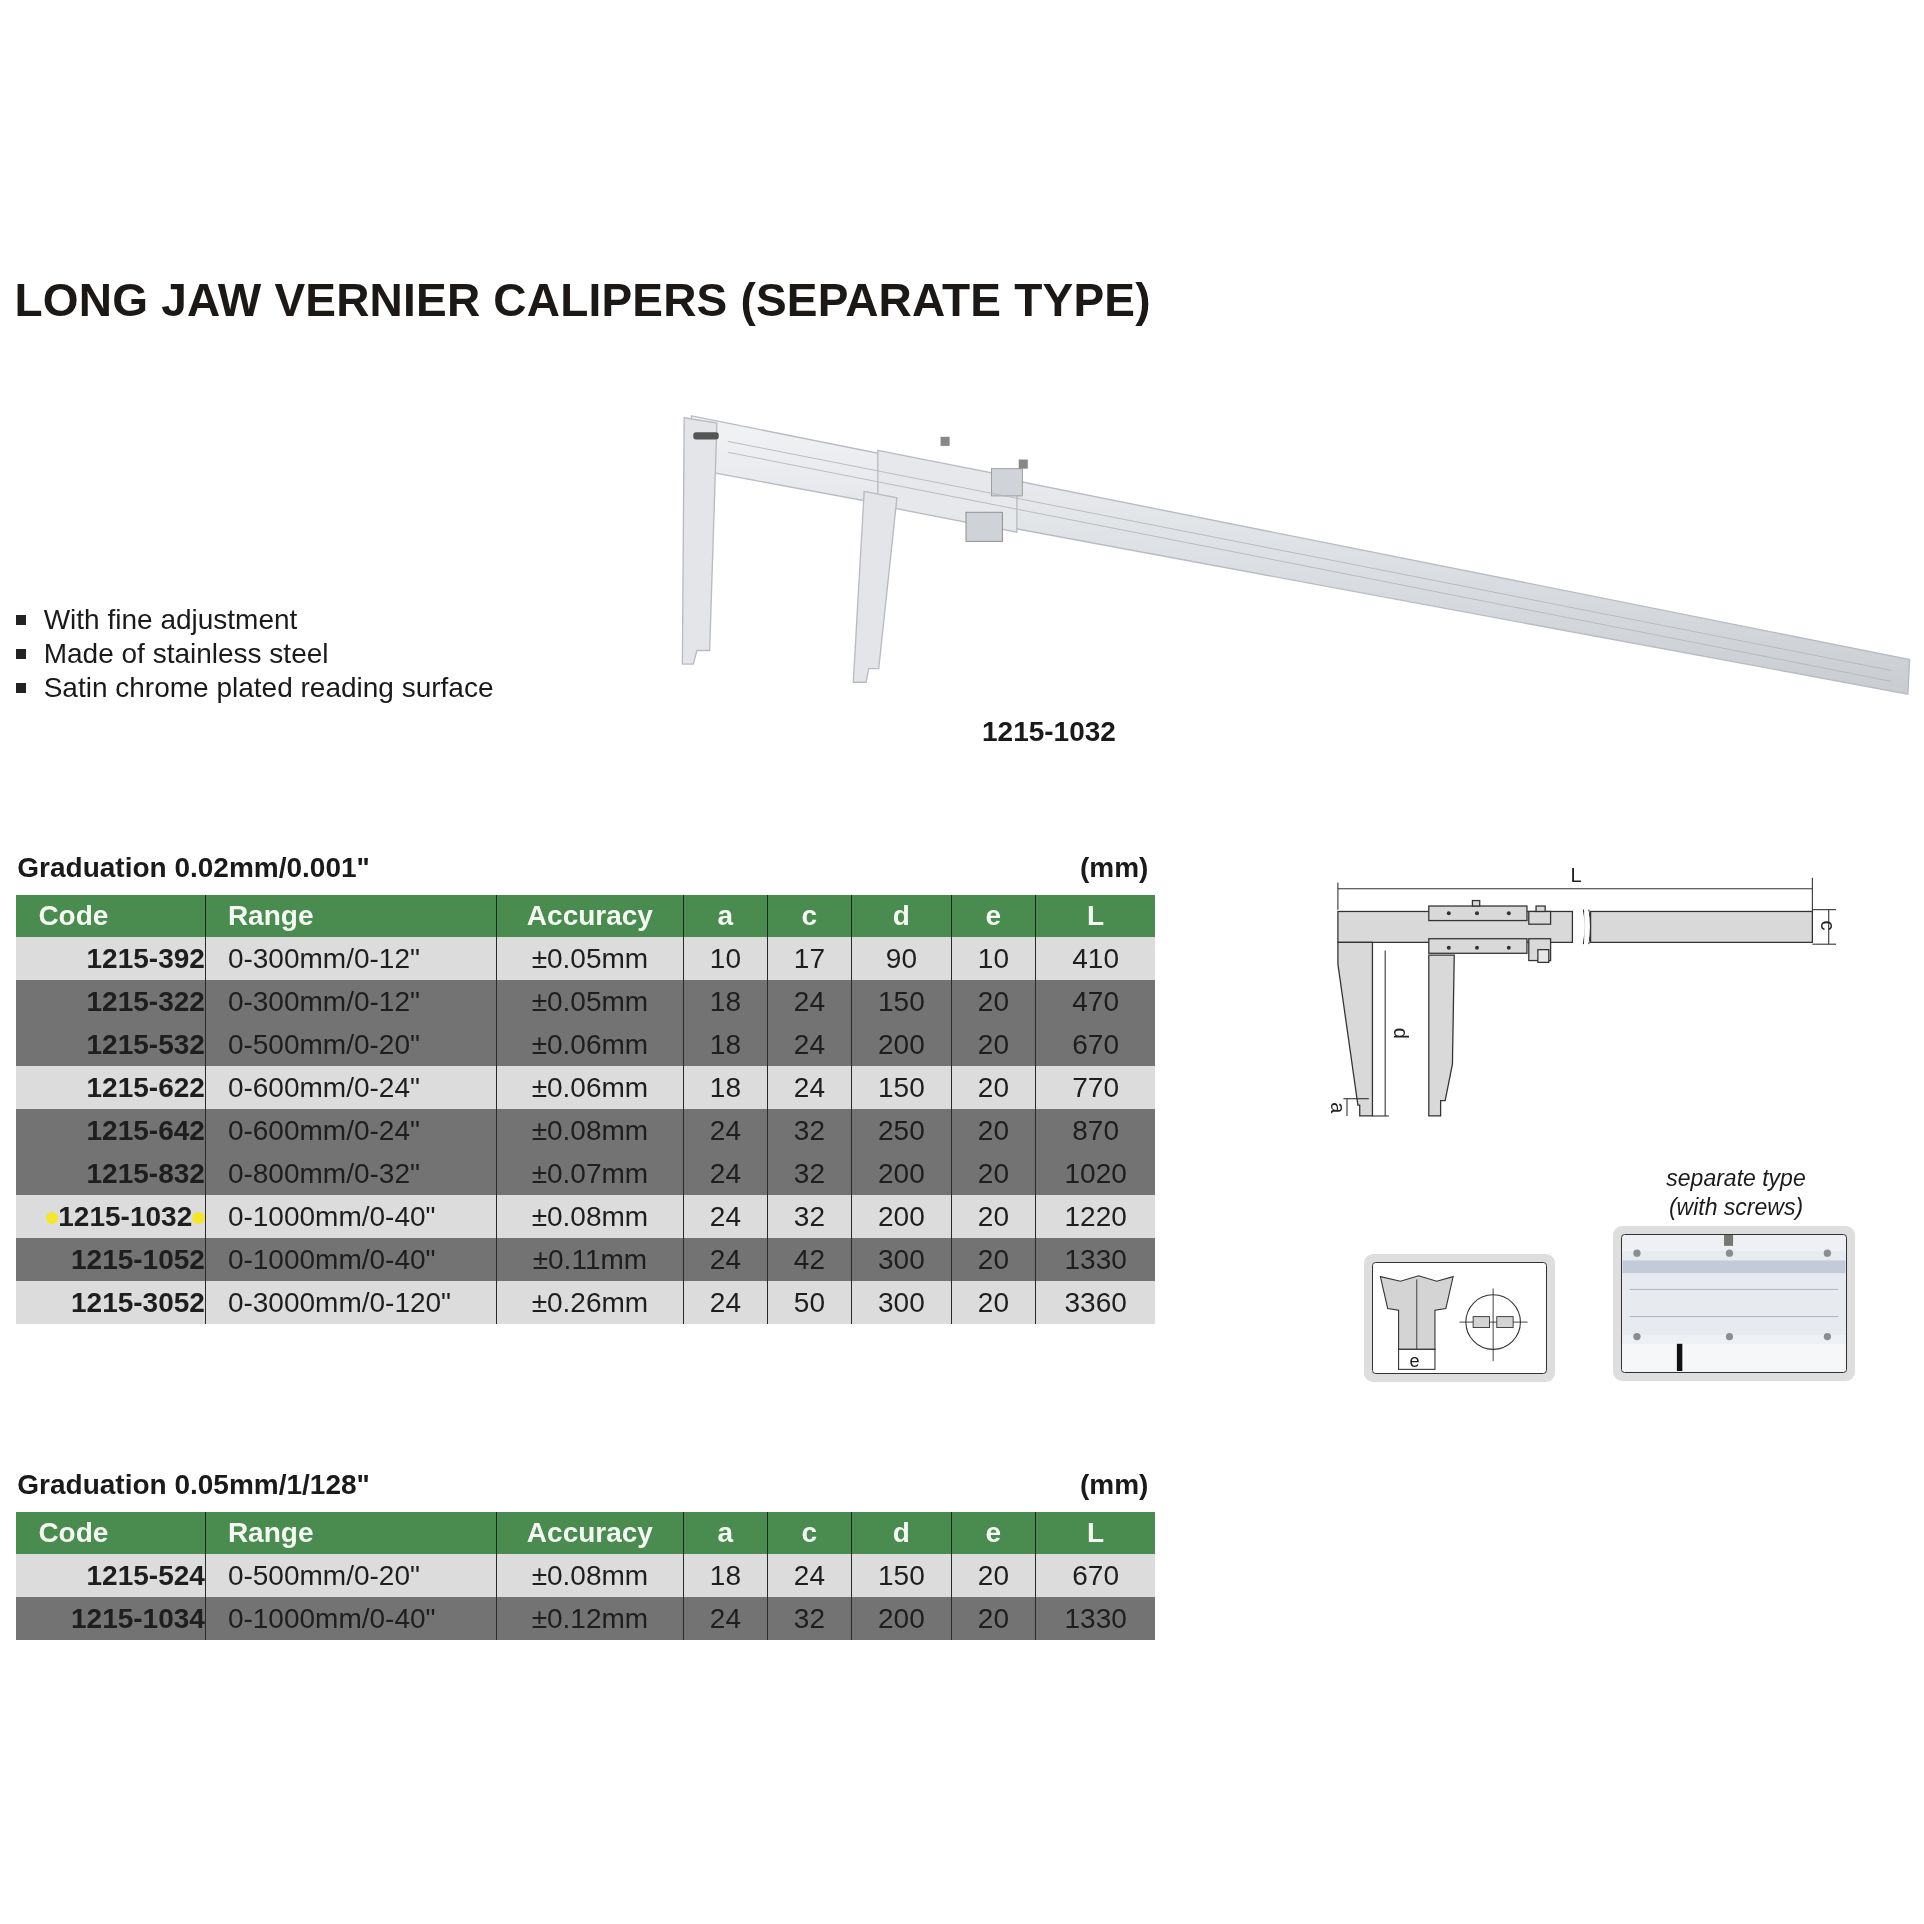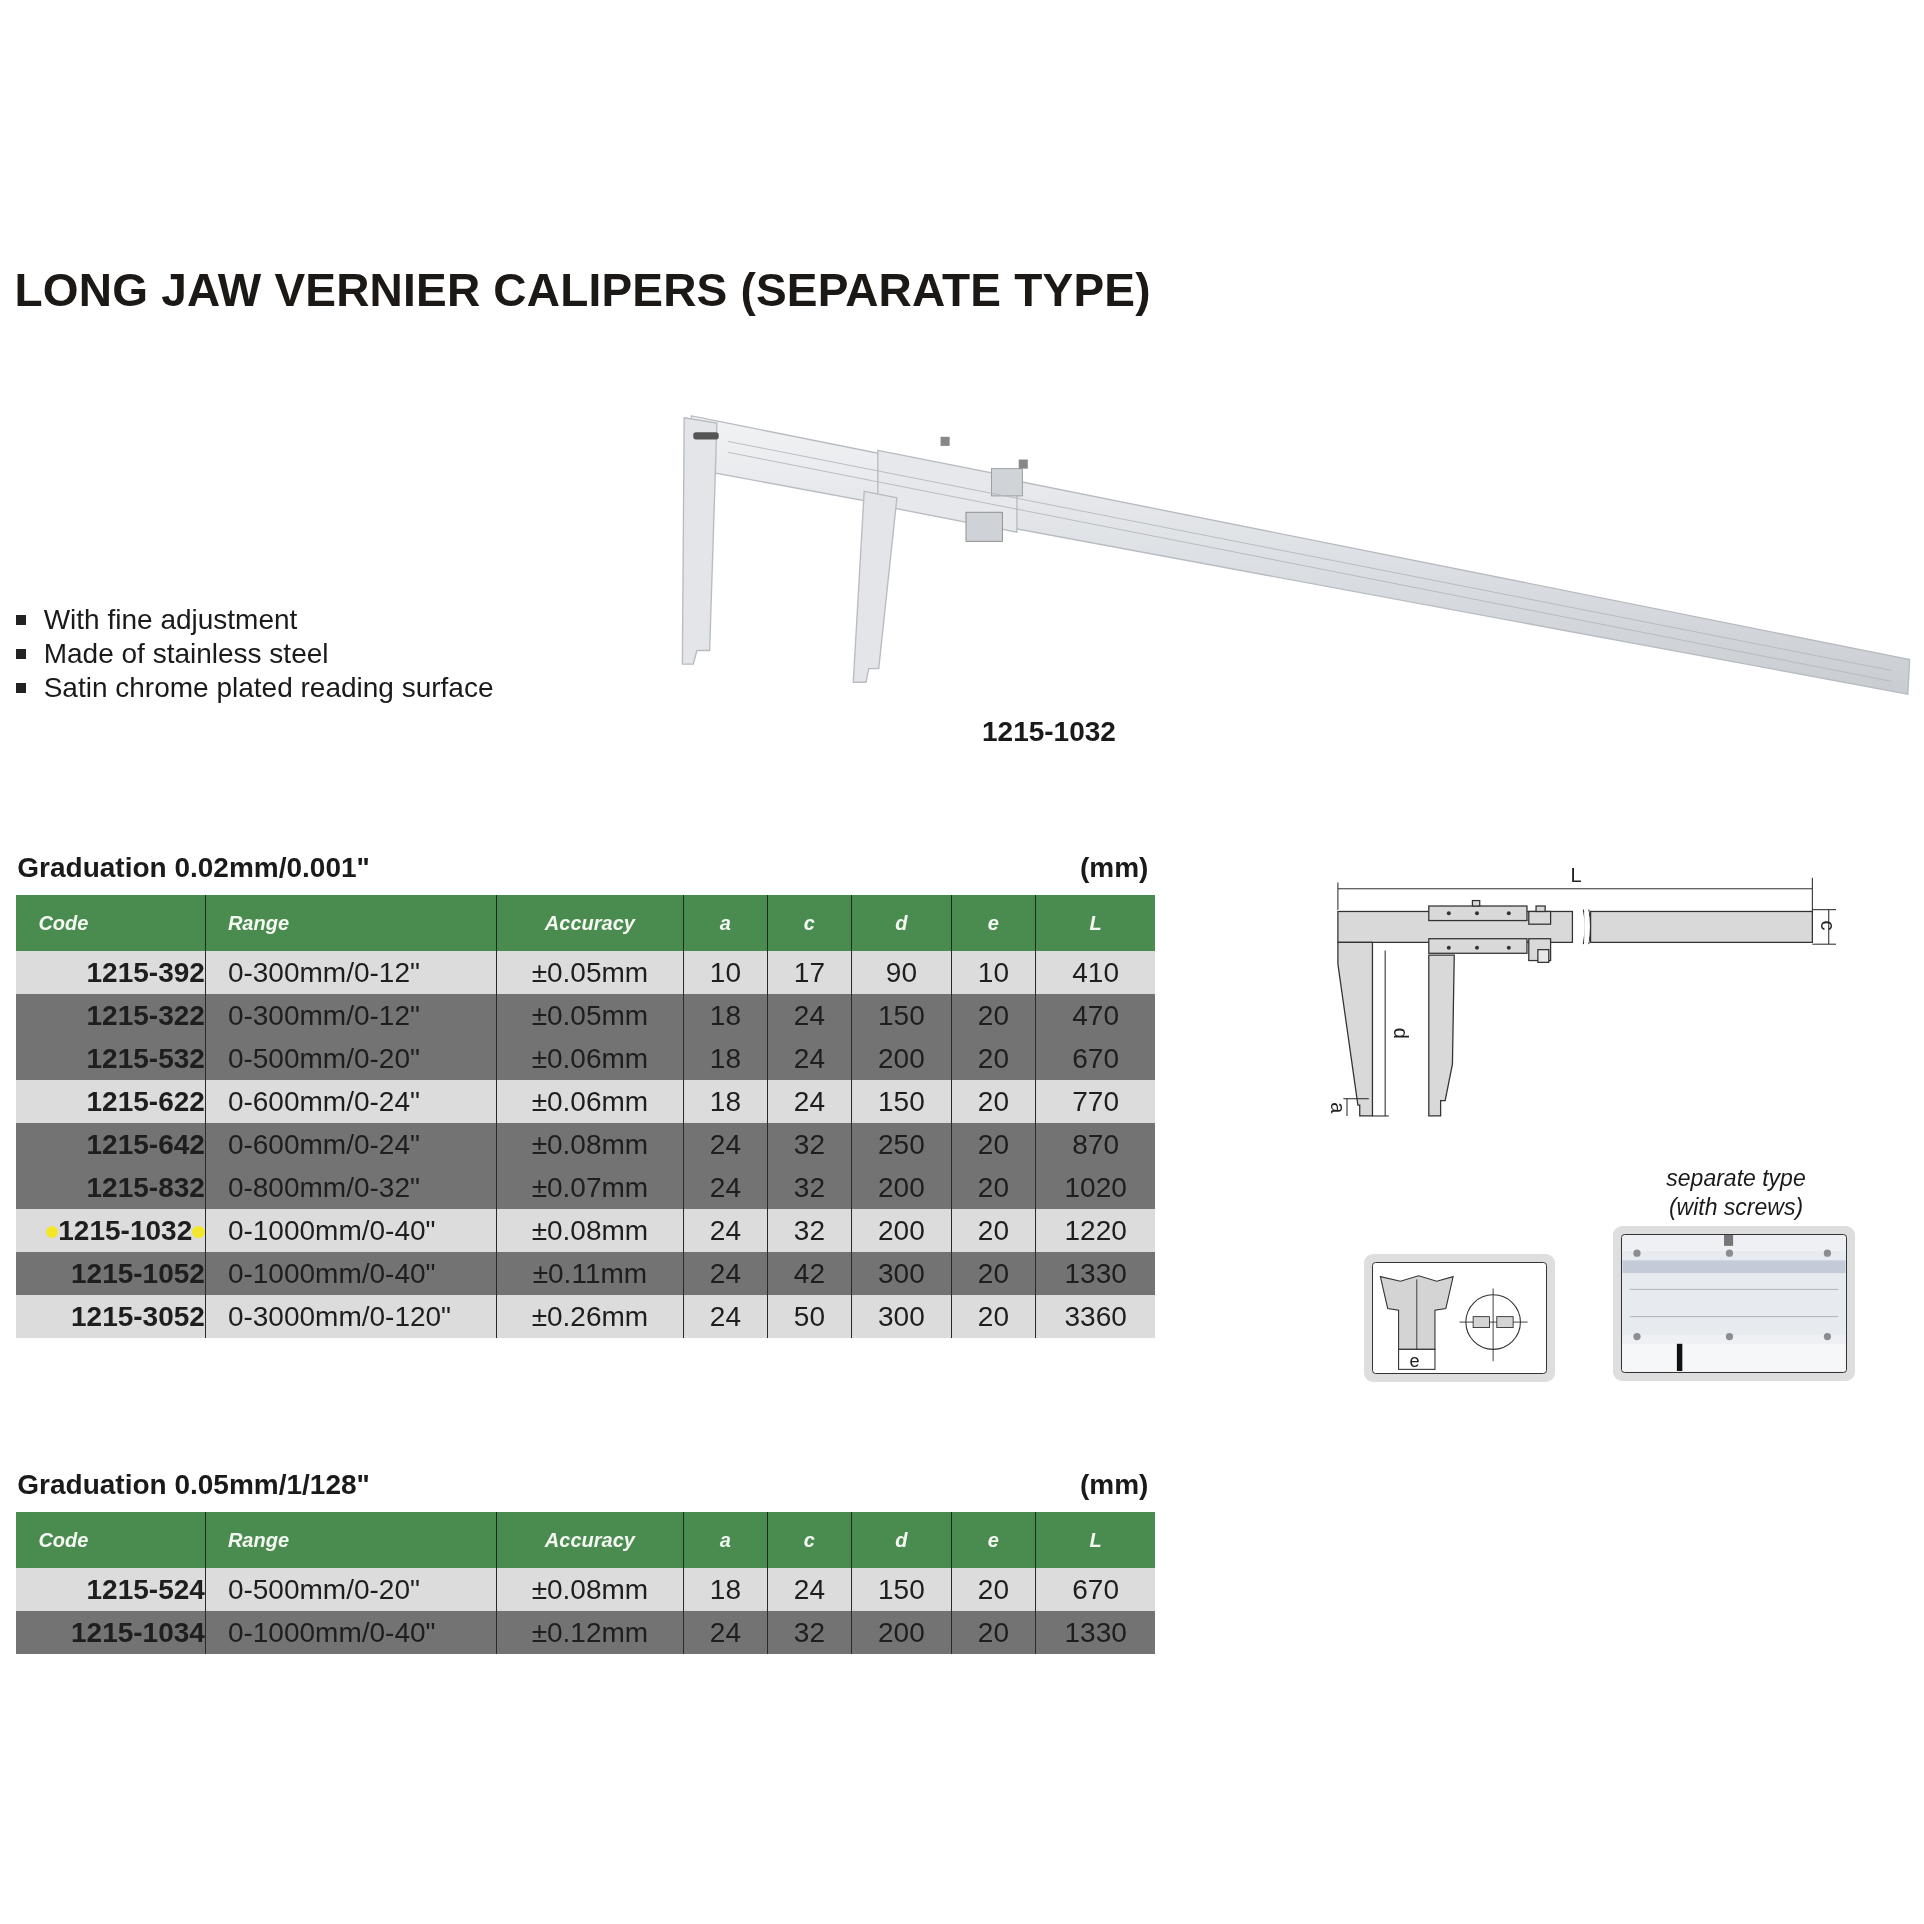--- a/index.html
+++ b/index.html
@@ -1,27 +1,27 @@
 <!DOCTYPE html>
 <html style="font-size:14.5px"><head>
 <meta charset="utf-8">
 <style>
   html, body { margin:0; padding:0; background:#ffffff; }
   body { width:1925px; height:1925px; position:relative; overflow:hidden;
          font-family:"Liberation Sans", sans-serif; color:#1a1a1a; }
   .abs { position:absolute; }
-  .title { left:14.5px; top:263px; font-size:46px; font-weight:bold; letter-spacing:0.2px; color:#1c1816; white-space:nowrap; }
+  .title { left:14.5px; top:273px; font-size:46px; font-weight:bold; letter-spacing:0.2px; color:#1c1816; white-space:nowrap; }
   .bullets { left:16.4px; top:603px; font-size:28px; line-height:34px; }
   .bullet { display:flex; align-items:center; }
   .bullet .sq { width:10px; height:10px; background:#222; margin-right:17.3px; display:inline-block; }
   .photo-label { left:982px; top:716px; font-size:28px; font-weight:bold; }
   .caption { font-size:28px; font-weight:bold; white-space:nowrap; }
   .unit { font-size:28px; font-weight:bold; }
   table.spec { position:absolute; border-collapse:collapse; table-layout:fixed; }
-  table.spec th { background:#4a8b4f; color:#f4f8f2; font-weight:bold; font-size:20px; height:56px; padding:0; text-align:center; border-left:1.8px solid #1d2b1d;font-style:italic; }
+  table.spec th { background:#4a8b4f; color:#f4f8f2; font-weight:bold; font-size:28px; height:42px; padding:0; text-align:center; border-left:1.8px solid #1d2b1d; }
   table.spec th:first-child { border-left:none; text-align:left; padding-left:22px; }
   table.spec th.left { text-align:left; padding-left:22px; }
   table.spec td { font-size:28px; height:43px; padding:0; text-align:center; border-left:1.8px solid #2a2a2a; color:#1e1e1e; }
   table.spec td:first-child { border-left:none; text-align:right; padding-left:20px; font-weight:bold; }
   table.spec td.left { text-align:left; padding-left:22px; }
   table.spec tr.odd td { background:#dcdcdc; }
   table.spec tr.even td { background:#737373; }
   .dot { display:inline-block; width:12.7px; height:12.7px; border-radius:50%; background:#f4e62a; vertical-align:middle; }
   .sepcap { left:1618px; top:1164px; width:236px; text-align:center; font-size:23px; line-height:29px;font-style:italic; }
   .framebox { background:#dedede; border-radius:9px; }

